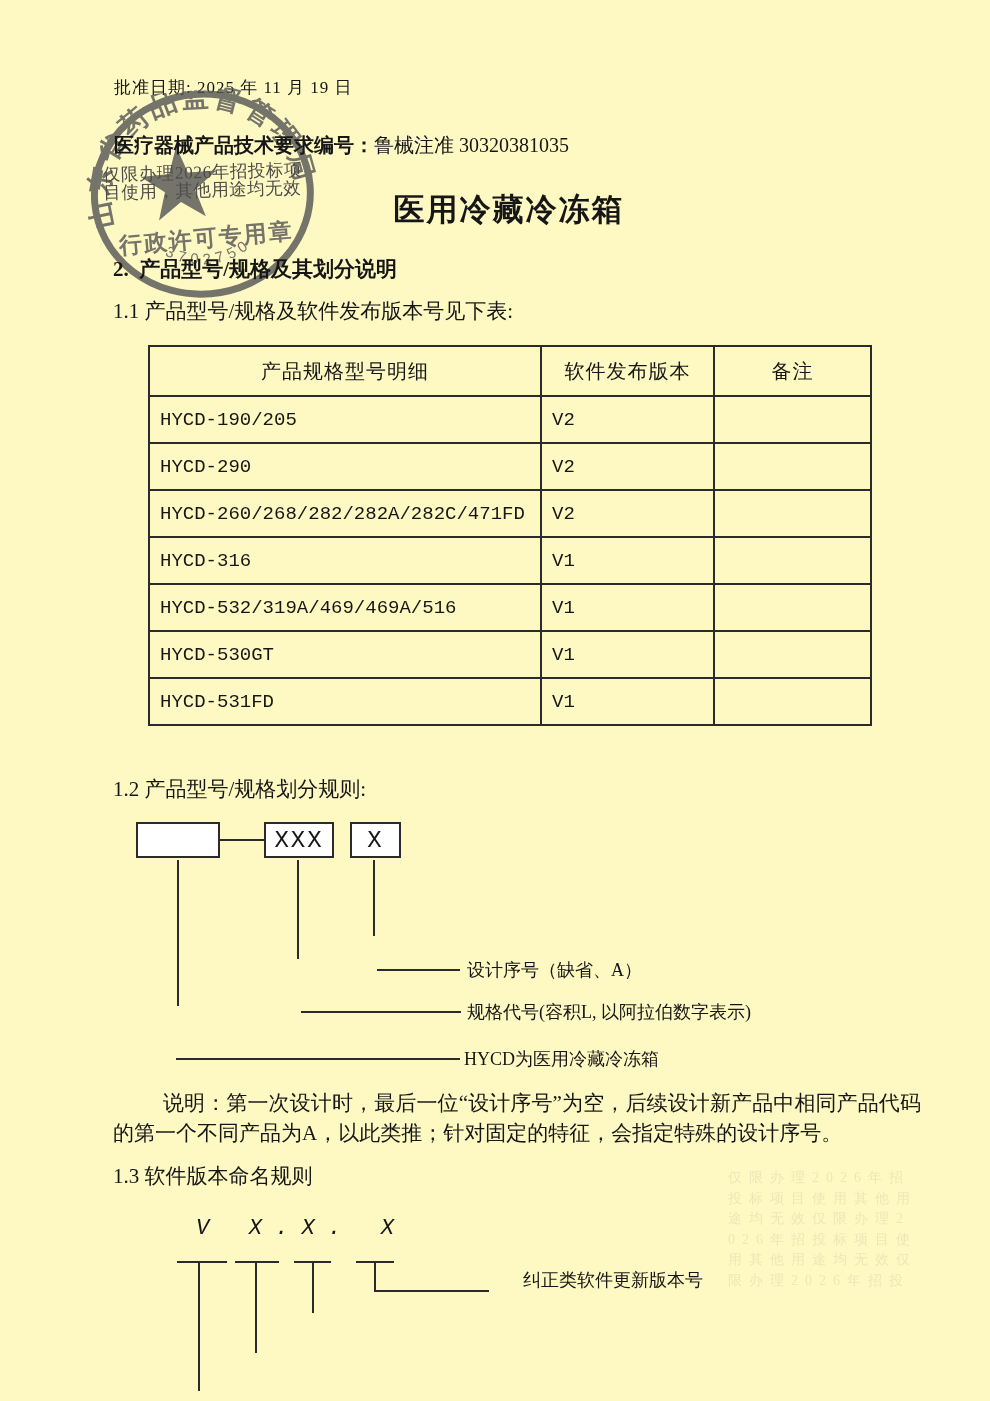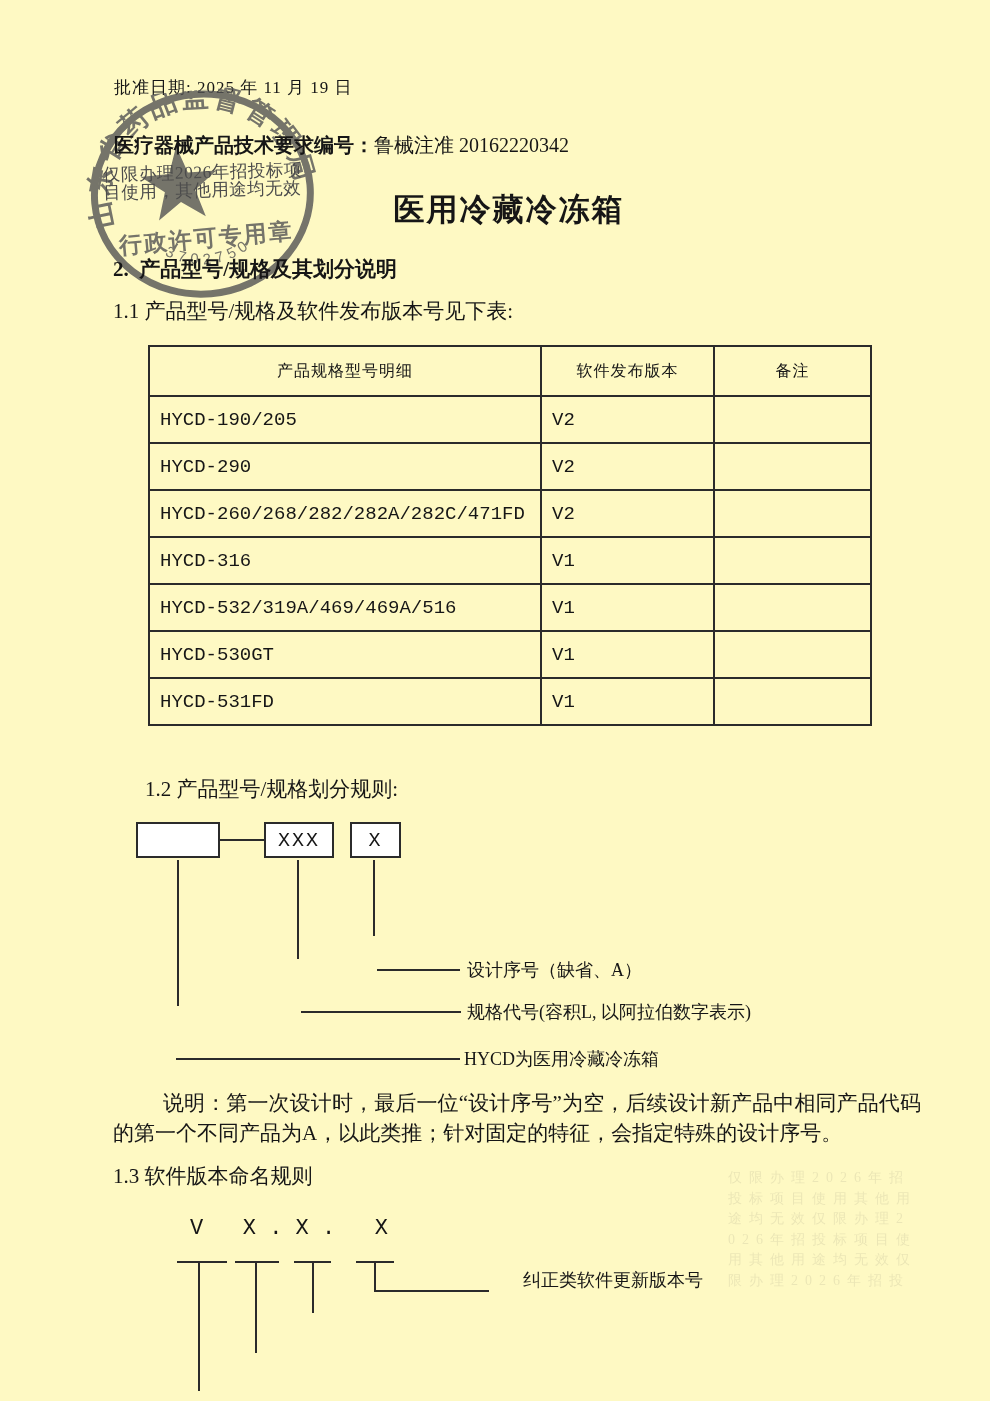--- a/index.html
+++ b/index.html
@@ -15,54 +15,54 @@
   .overlay-note{
     left:103px;top:164px;font-size:17.5px;line-height:17.5px;color:#4c4c4c;
     z-index:6;transform:rotate(-1.5deg);letter-spacing:0.5px;
   }
   .title{left:0;top:189px;width:990px;text-align:center;text-indent:28px;
     font-size:31px;font-weight:bold;letter-spacing:2px;z-index:5;}
   .h-bold{font-weight:bold;font-size:21px;white-space:pre;z-index:5;}
   .h-plain{font-size:21px;white-space:pre;z-index:5;}
   .s1{left:113px;top:255px;}
   .s11{left:113px;top:297px;}
-  .s12{left:113px;top:775px;margin-left:32px;}
+  .s12{left:113px;top:775px;}
   .s13{left:113px;top:1162px;}
 
   
   .stamp{left:86px;top:90px;z-index:2;opacity:0.8;transform:rotate(-5deg);}
   .stamp text{fill:#545454;}
   .ring-text{font-size:27px;letter-spacing:4px;font-weight:bold;font-family:"Liberation Serif",serif;}
   .stamp-caption{font-size:23px;font-weight:bold;letter-spacing:2px;font-family:"Liberation Serif",serif;}
   .stamp-serial{font-size:15px;letter-spacing:5px;font-family:"Liberation Sans",sans-serif;}
 
   
   .spec-table{position:absolute;left:148px;top:345px;z-index:4;
     border-collapse:collapse;table-layout:fixed;width:722px;background:transparent;}
   .spec-table td,.spec-table th{border:2px solid #2b2b2b;vertical-align:middle;}
-  .spec-table th{height:46px;font-size:16px;font-weight:normal;text-align:center;letter-spacing:1px;}
+  .spec-table th{height:46px;font-size:20px;font-weight:normal;text-align:center;letter-spacing:1px;}
   .spec-table td{height:43px;font-family:"Liberation Mono",monospace;font-size:19px;
     text-align:left;padding-left:10px;}
   .col-model{width:392px;}
   .col-ver{width:173px;}
   .col-note{width:157px;}
 
   
   .hline{position:absolute;height:2px;background:#2b2b2b;z-index:3;}
   .vline{position:absolute;width:2px;background:#2b2b2b;z-index:3;}
   .dbox{position:absolute;border:2px solid #2b2b2b;background:#fff;z-index:3;
     display:flex;align-items:center;justify-content:center;
-    font-family:"Liberation Mono",monospace;font-size:20px;letter-spacing:2px;}
+    font-family:"Liberation Mono",monospace;font-size:24px;letter-spacing:2px;}
   .dlabel{position:absolute;font-size:18px;z-index:3;white-space:pre;}
 
   .note-par{left:113px;top:1088px;width:808px;font-size:21px;line-height:30px;
     text-indent:50px;text-align:justify;z-index:4;}
 
-  .vchars{left:190px;top:1216px;font-family:"Liberation Mono",monospace;
-    font-size:22px;white-space:pre;z-index:3;}
+  .vchars{left:196px;top:1216px;font-family:"Liberation Mono",monospace;
+    font-size:22px;white-space:pre;z-index:3;font-style:italic;}
 
   .faint-pattern{left:728px;top:1168px;width:192px;height:122px;overflow:hidden;
     font-size:14px;line-height:20.5px;letter-spacing:7px;color:rgba(70,70,70,0.10);
     z-index:1;word-break:break-all;}
 </style>
 </head>
 <body>
 
 <div class="page">
 
@@ -78,21 +78,21 @@
       <textPath href="#ringPath" startOffset="2%">山东省药品监督管理局</textPath>
     </text>
     <polygon fill="#545454" points="95,54 104.4,81.1 133,81.6 110.2,98.9 118.5,126.4 95,110 71.5,126.4 79.8,98.9 57,81.6 85.6,81.1"></polygon>
     <text class="stamp-caption" x="117" y="156" text-anchor="middle">行政许可专用章</text>
     <text class="stamp-serial">
       <textPath href="#serialPath" startOffset="18%">3702750</textPath>
     </text>
   </svg>
 
   <div class="abs docnum">
-    <span class="lbl">医疗器械产品技术要求编号：</span><span>鲁械注准 20162220342</span>
+    <span class="lbl">医疗器械产品技术要求编号：</span><span>鲁械注准 30320381035</span>
   </div>
 
   <div class="abs overlay-note">
     <div>仅限办理2026年招投标项</div>
     <div>目使用，其他用途均无效</div>
   </div>
 
   <div class="abs title">医用冷藏冷冻箱</div>
 
   <div class="abs h-bold s1">2.  产品型号/规格及其划分说明</div>

